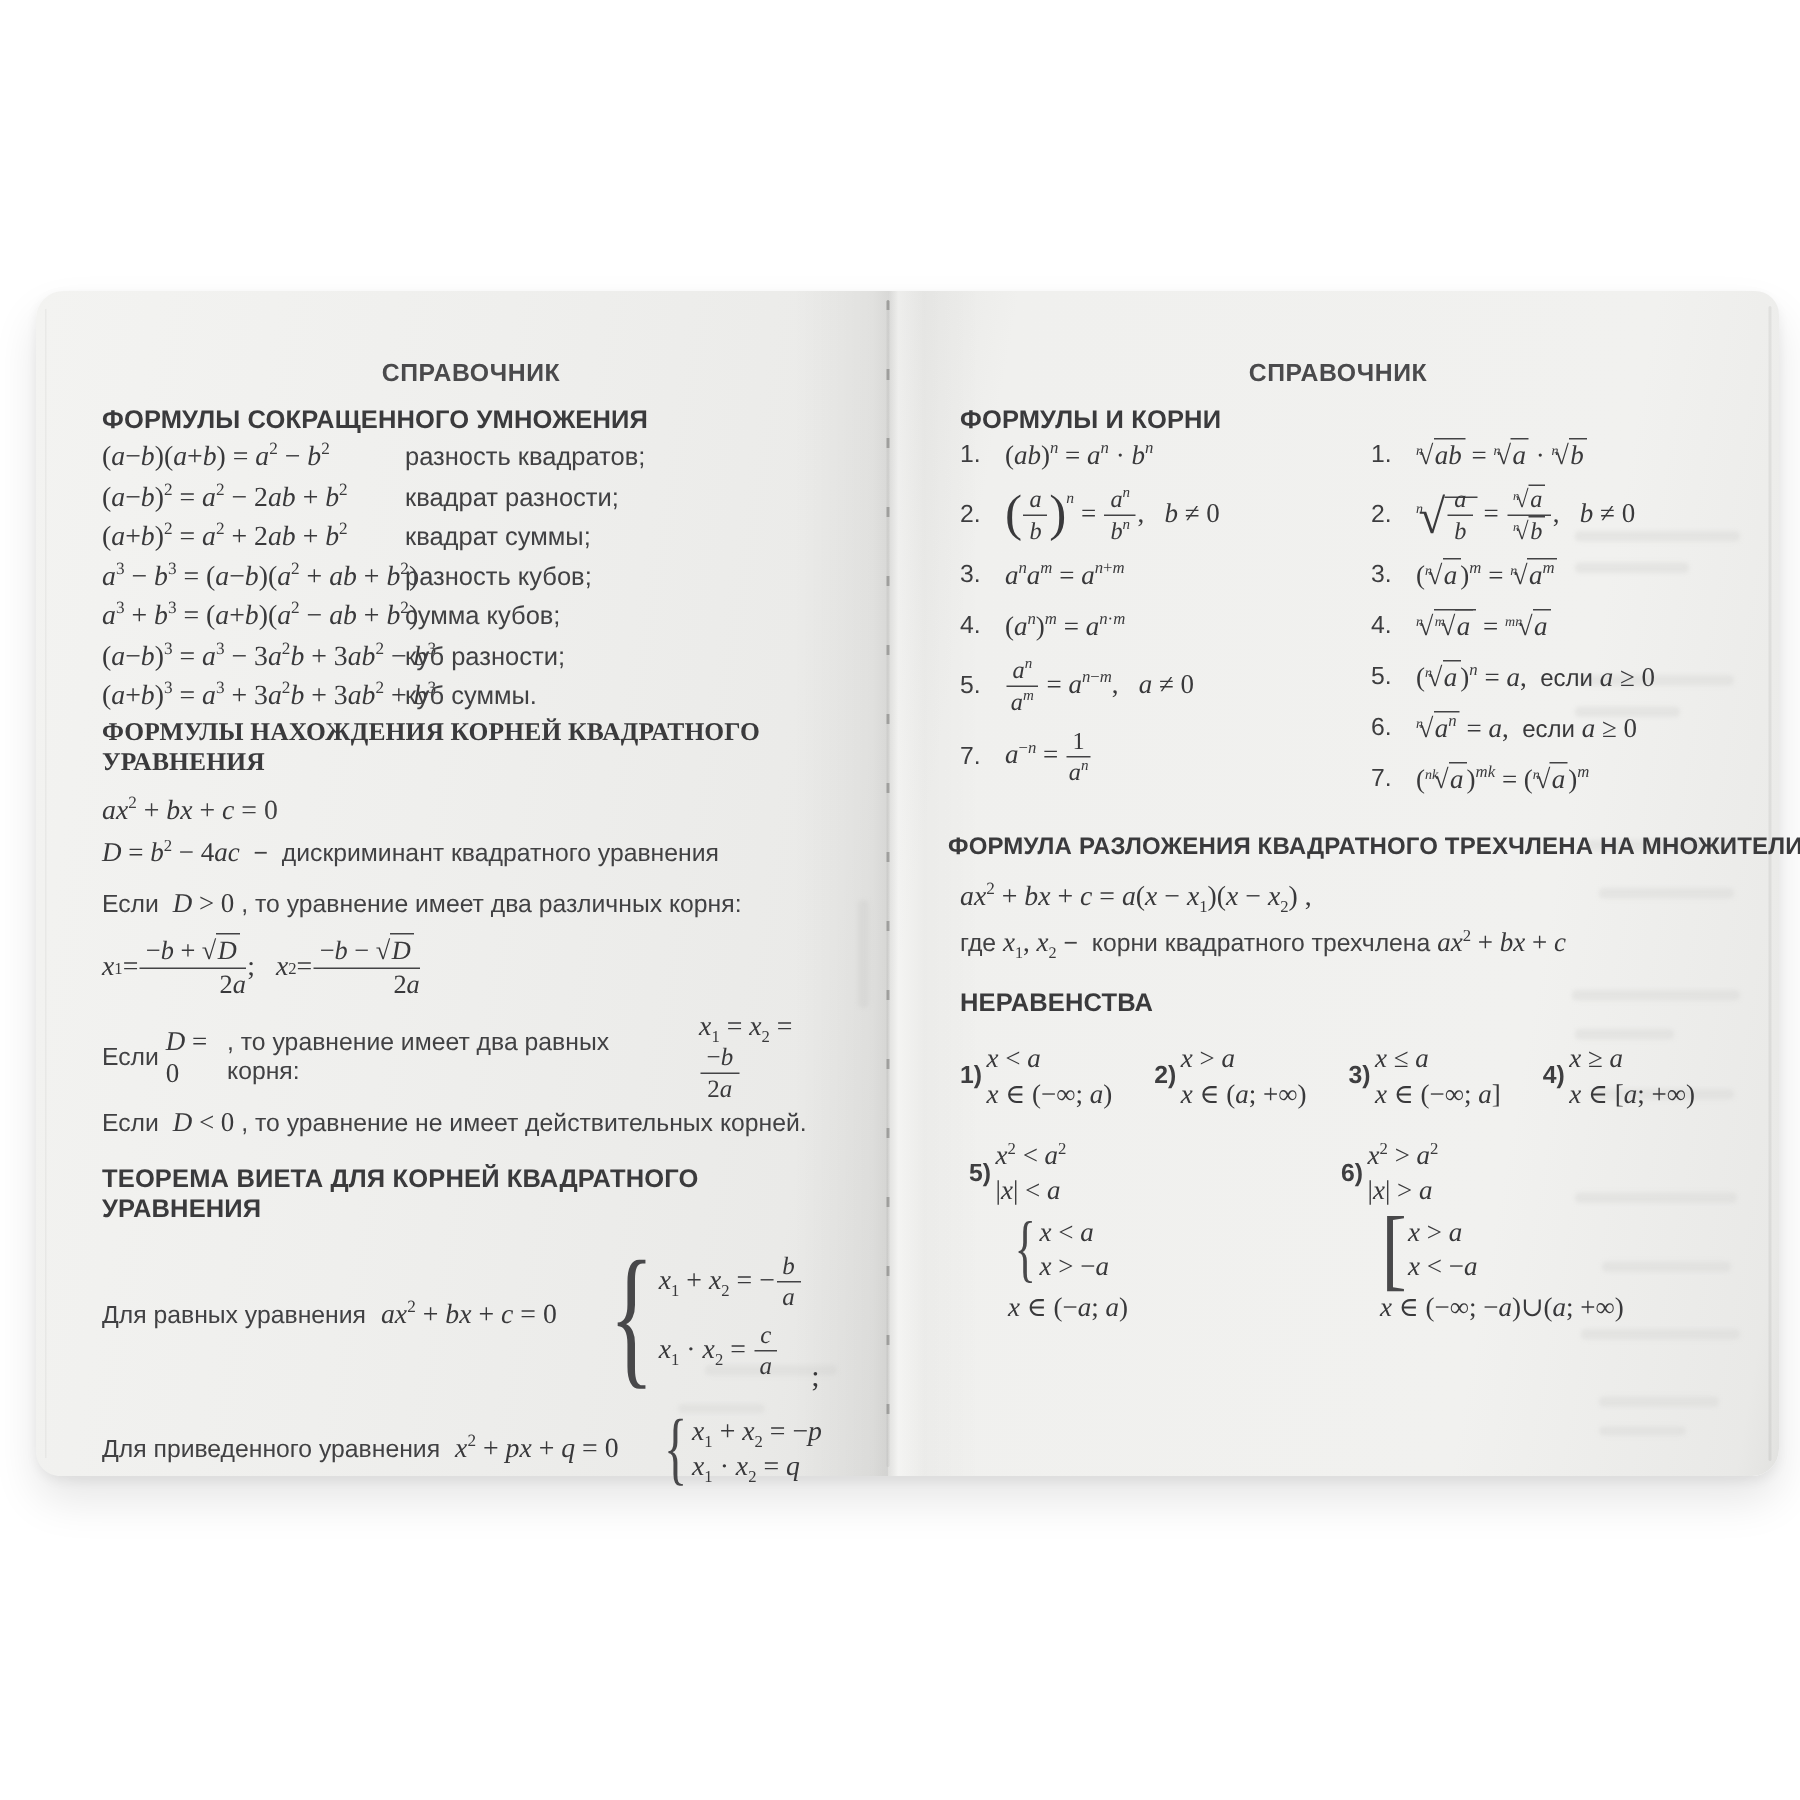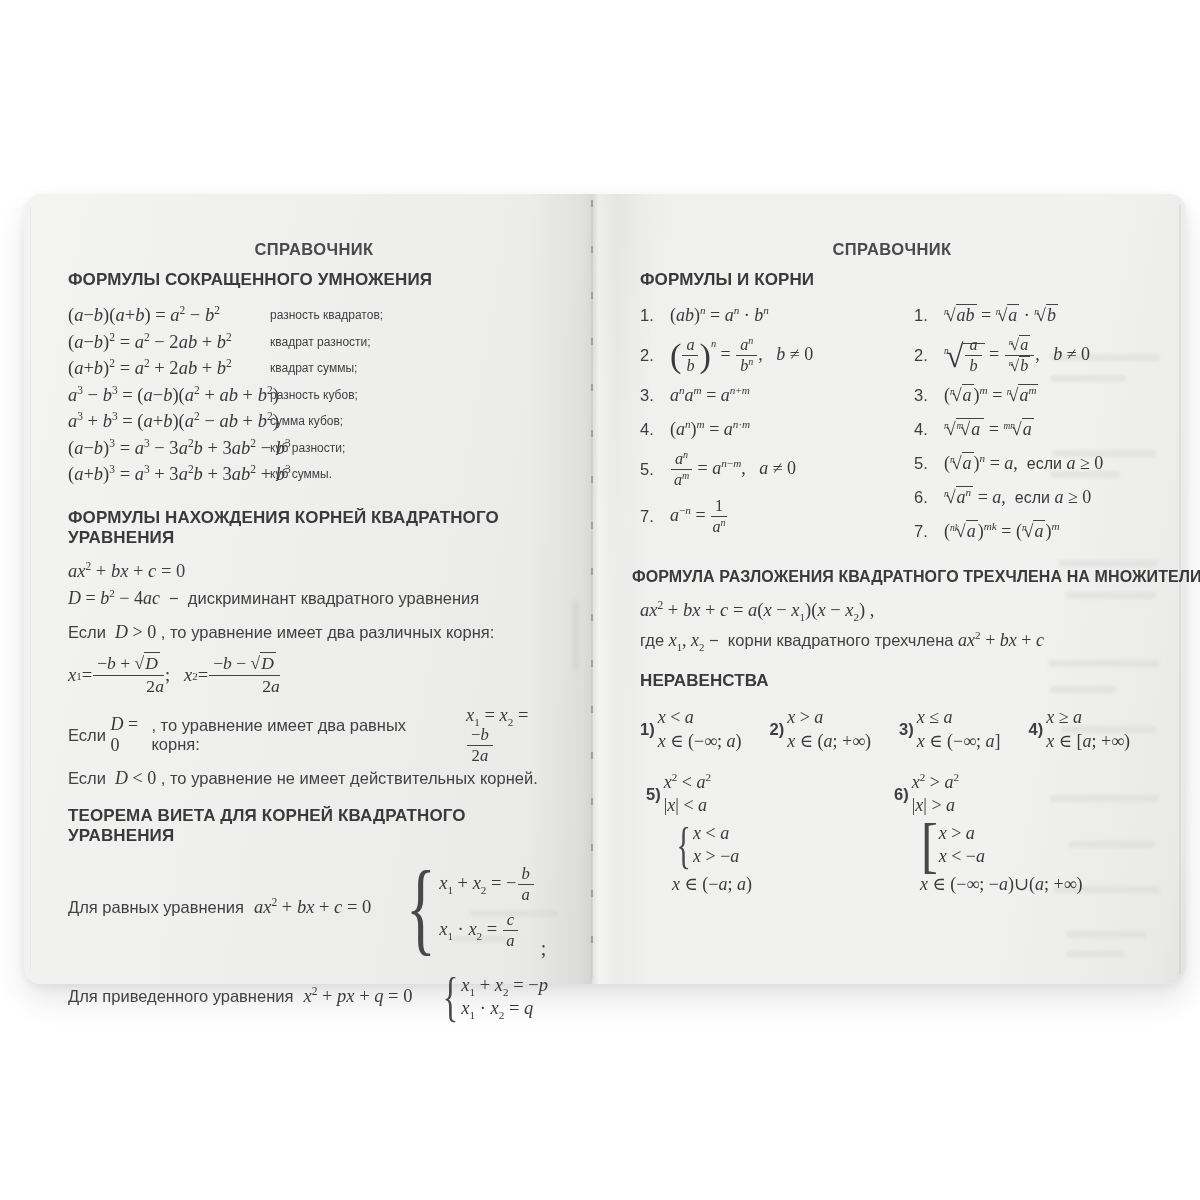--- a/index.html
+++ b/index.html
@@ -66,26 +66,26 @@
   }
   .frac .nu{border-bottom:1.2px solid #434345;padding:0 4px 1px;white-space:nowrap;}
   .frac .de{padding-top:1px;white-space:nowrap;}
   .rad{white-space:nowrap;}
   .ridx{font-size:.52em;position:relative;top:-.62em;margin-right:-.32em;}
   .vinc{border-top:1.2px solid #434345;padding:0 2px 0 1px;}
   .bigp{font-size:1.9em;font-weight:400;vertical-align:middle;line-height:0;}
   .hi{font-size:.58em;position:relative;top:-1.25em;}
   .rs2{font-size:1.8em;line-height:0;vertical-align:-.22em;}
   
-  .fsu{margin-top:12px;display:grid;grid-template-columns:202px 1fr;row-gap:0;}
+  .fsu{margin-top:2px;display:grid;grid-template-columns:202px 1fr;row-gap:0;}
   .fsu-row{display:contents;}
   .fsu .f{font-size:18.5px;line-height:26.5px;white-space:nowrap;}
-  .fsu .d{font-size:12px;line-height:26.5px;color:#414143;}
-  
-  .h-s2{margin-top:20px;}
+  .fsu .d{font-size:17px;line-height:26.5px;color:#414143;}
+  
+  .h-s2{font-family:Liberation Serif, serif;}
   .ln{font-size:16.5px;color:#414143;}
   .ln .m{font-size:18px;}
   .ln-eq{margin-top:13px;}
   .ln-disc{margin-top:6px;}
   .ln-case{margin-top:13px;}
   .roots{margin-top:8px;font-size:18.5px;display:flex;align-items:center;min-height:50px;}
   .roots .frac{font-size:.95em;align-items:flex-end;}
   .ln-caseB{margin-top:4px;display:flex;align-items:center;min-height:46px;}
   .ln-caseC{margin-top:2px;}
   
@@ -103,21 +103,21 @@
   .sys-curly-sm::before{content:"{";font-size:48px;margin-right:-2px;}
   .sys-square::before{content:"[";font-size:56px;transform:scale(.9,1.08);margin-right:0;}
   .sys-lines{display:inline-flex;flex-direction:column;justify-content:center;}
   .sys-lines .m{font-size:18.5px;line-height:1.25;}
   .vrow .sysgap{margin-left:26px;}
   .vsemi{font-size:20px;margin-left:6px;align-self:flex-end;}
   .vrowA{margin-top:10px;min-height:104px;}
   .vrowA .sys-lines .m{line-height:1.1;padding:3px 0;}
   .vrowB{margin-top:8px;min-height:58px;}
   
-  .pr-grid{margin-top:12px;display:grid;grid-template-columns:252px 1fr;column-gap:22px;}
+  .pr-grid{display:grid;grid-template-columns:252px 1fr;column-gap:22px;}
   .pr-col{display:flex;flex-direction:column;}
   .pr-row{display:flex;align-items:center;margin-bottom:7px;min-height:27px;}
   .pr-row .pn{font-size:16.5px;width:30px;flex:none;color:#3d3d3f;}
   .pr-row .pf{font-size:18px;white-space:nowrap;}
   
   .h-f{margin-top:16px;font-size:16px;white-space:nowrap;margin-left:-8px;margin-right:-8px;}
   .fact-eq{margin-top:14px;font-size:18.5px;}
   .fact-note{margin-top:9px;font-size:16.5px;color:#414143;}
   .fact-note .m{font-size:18px;}
   

